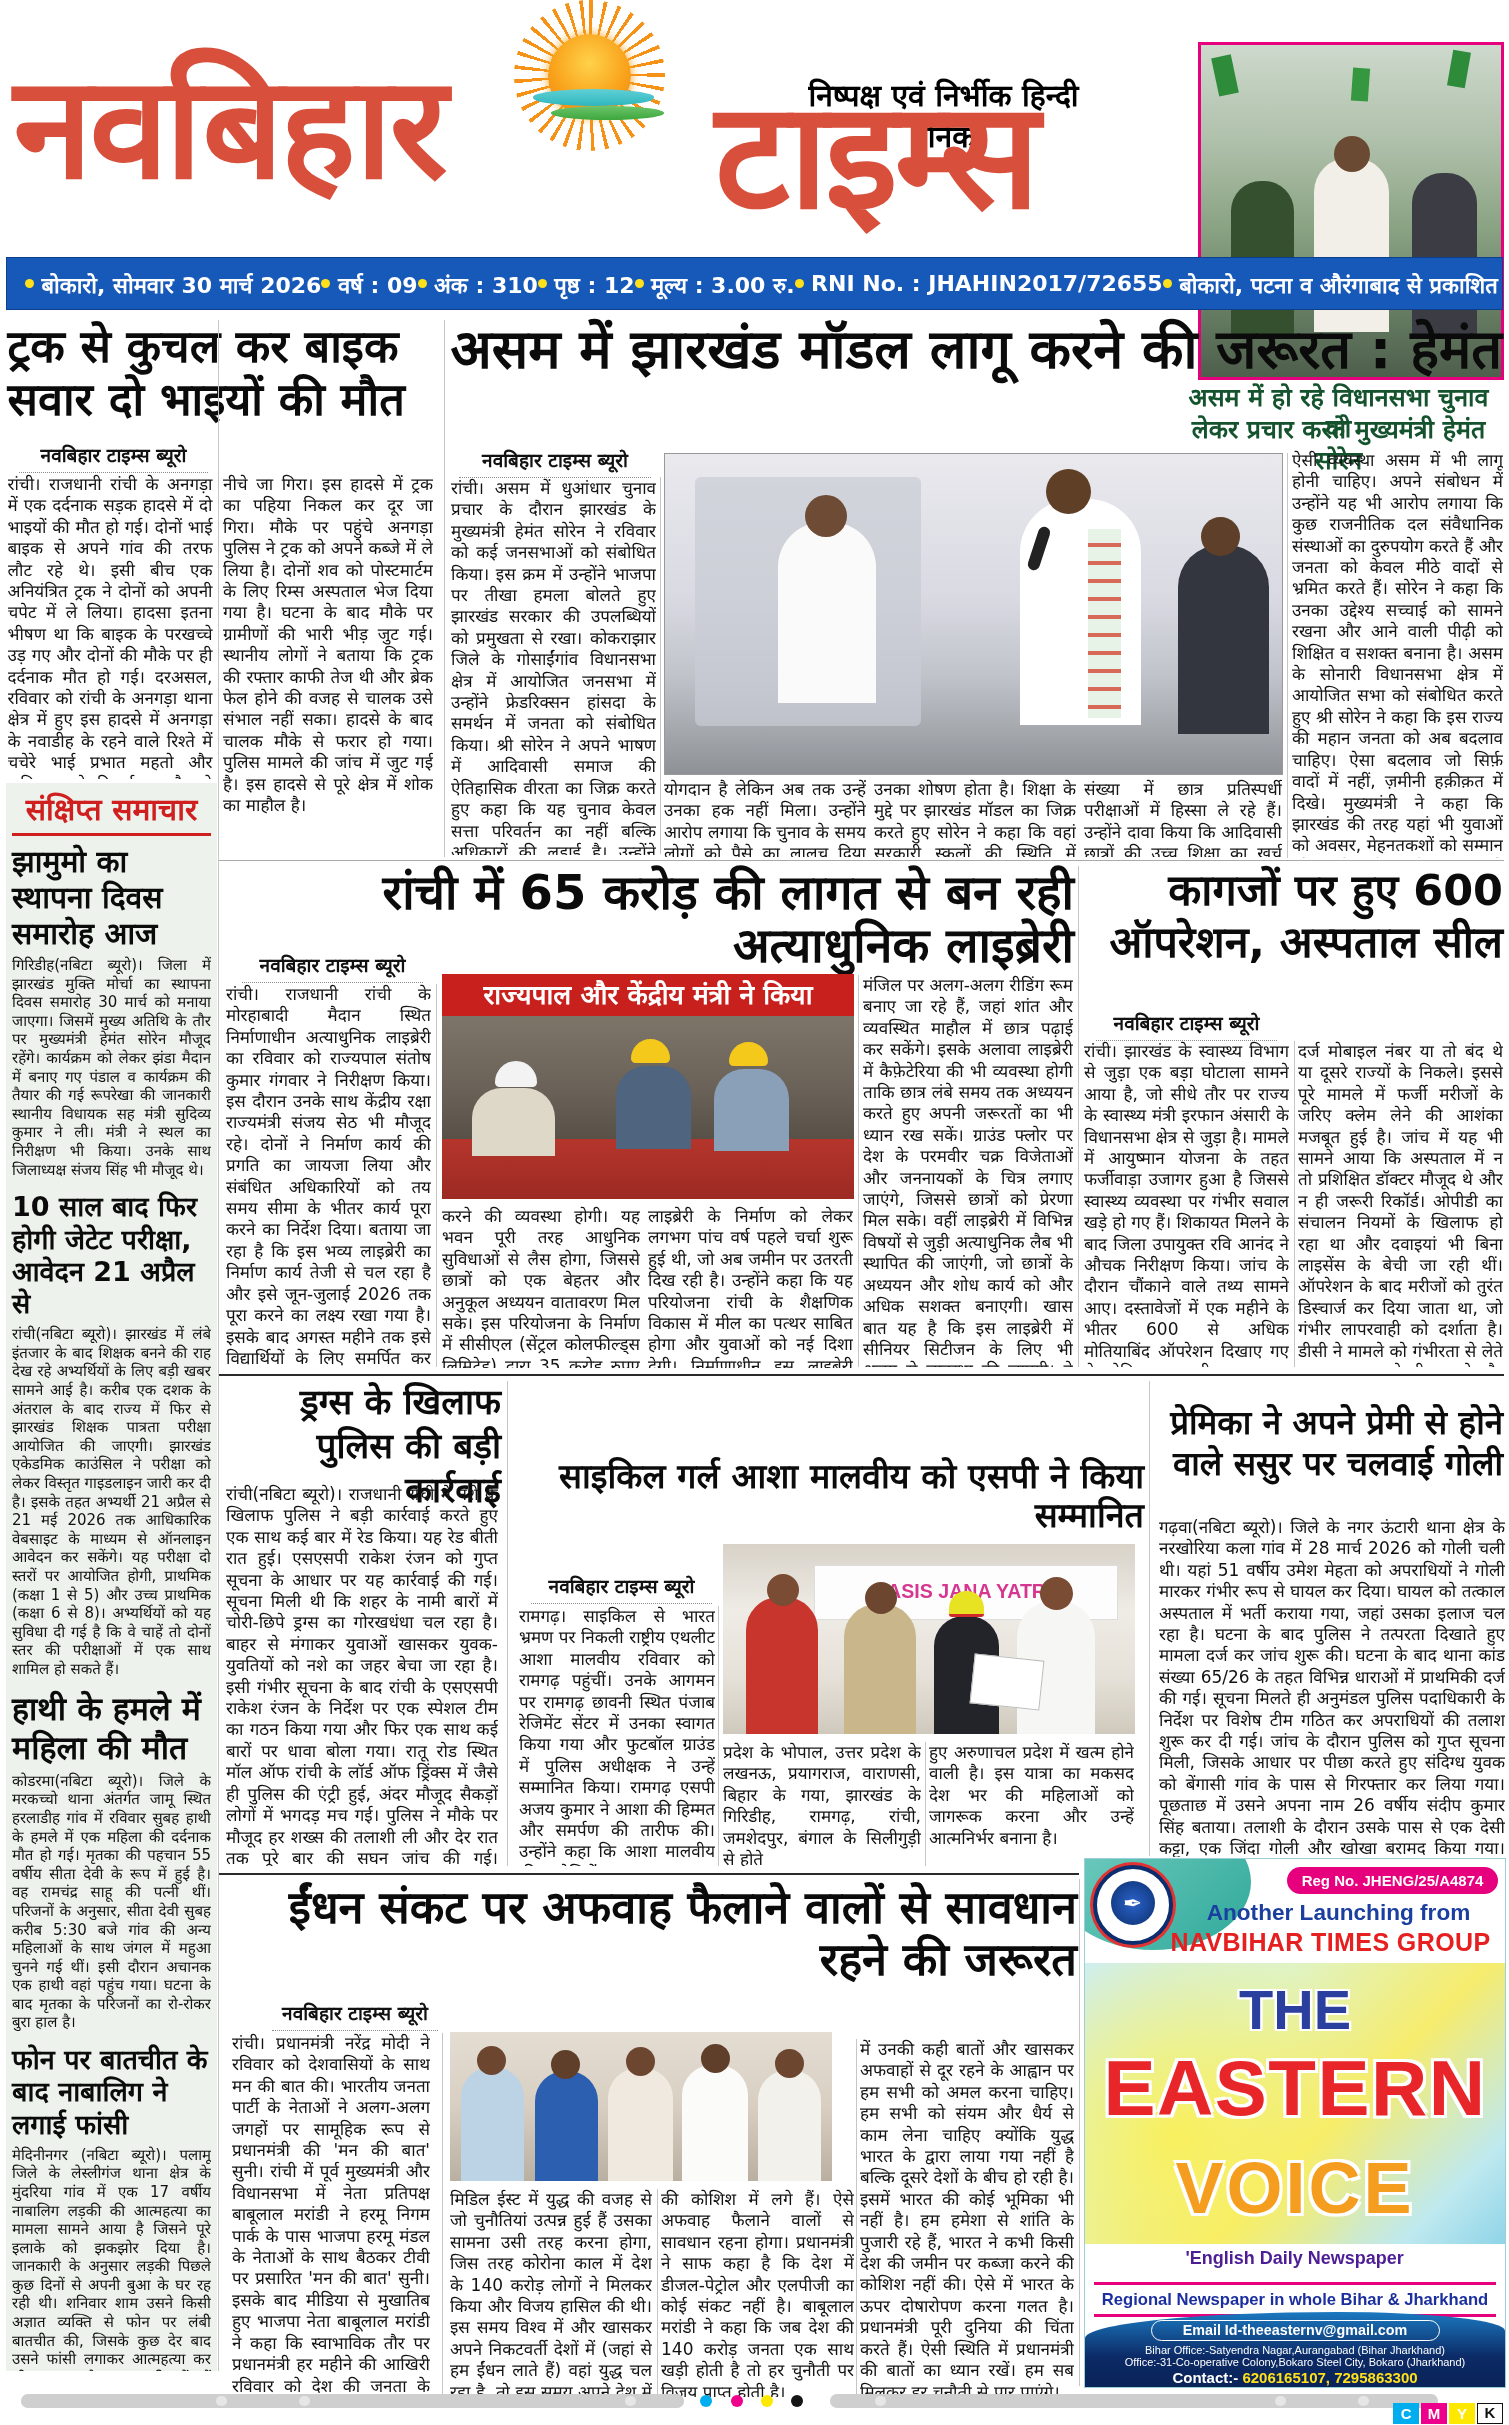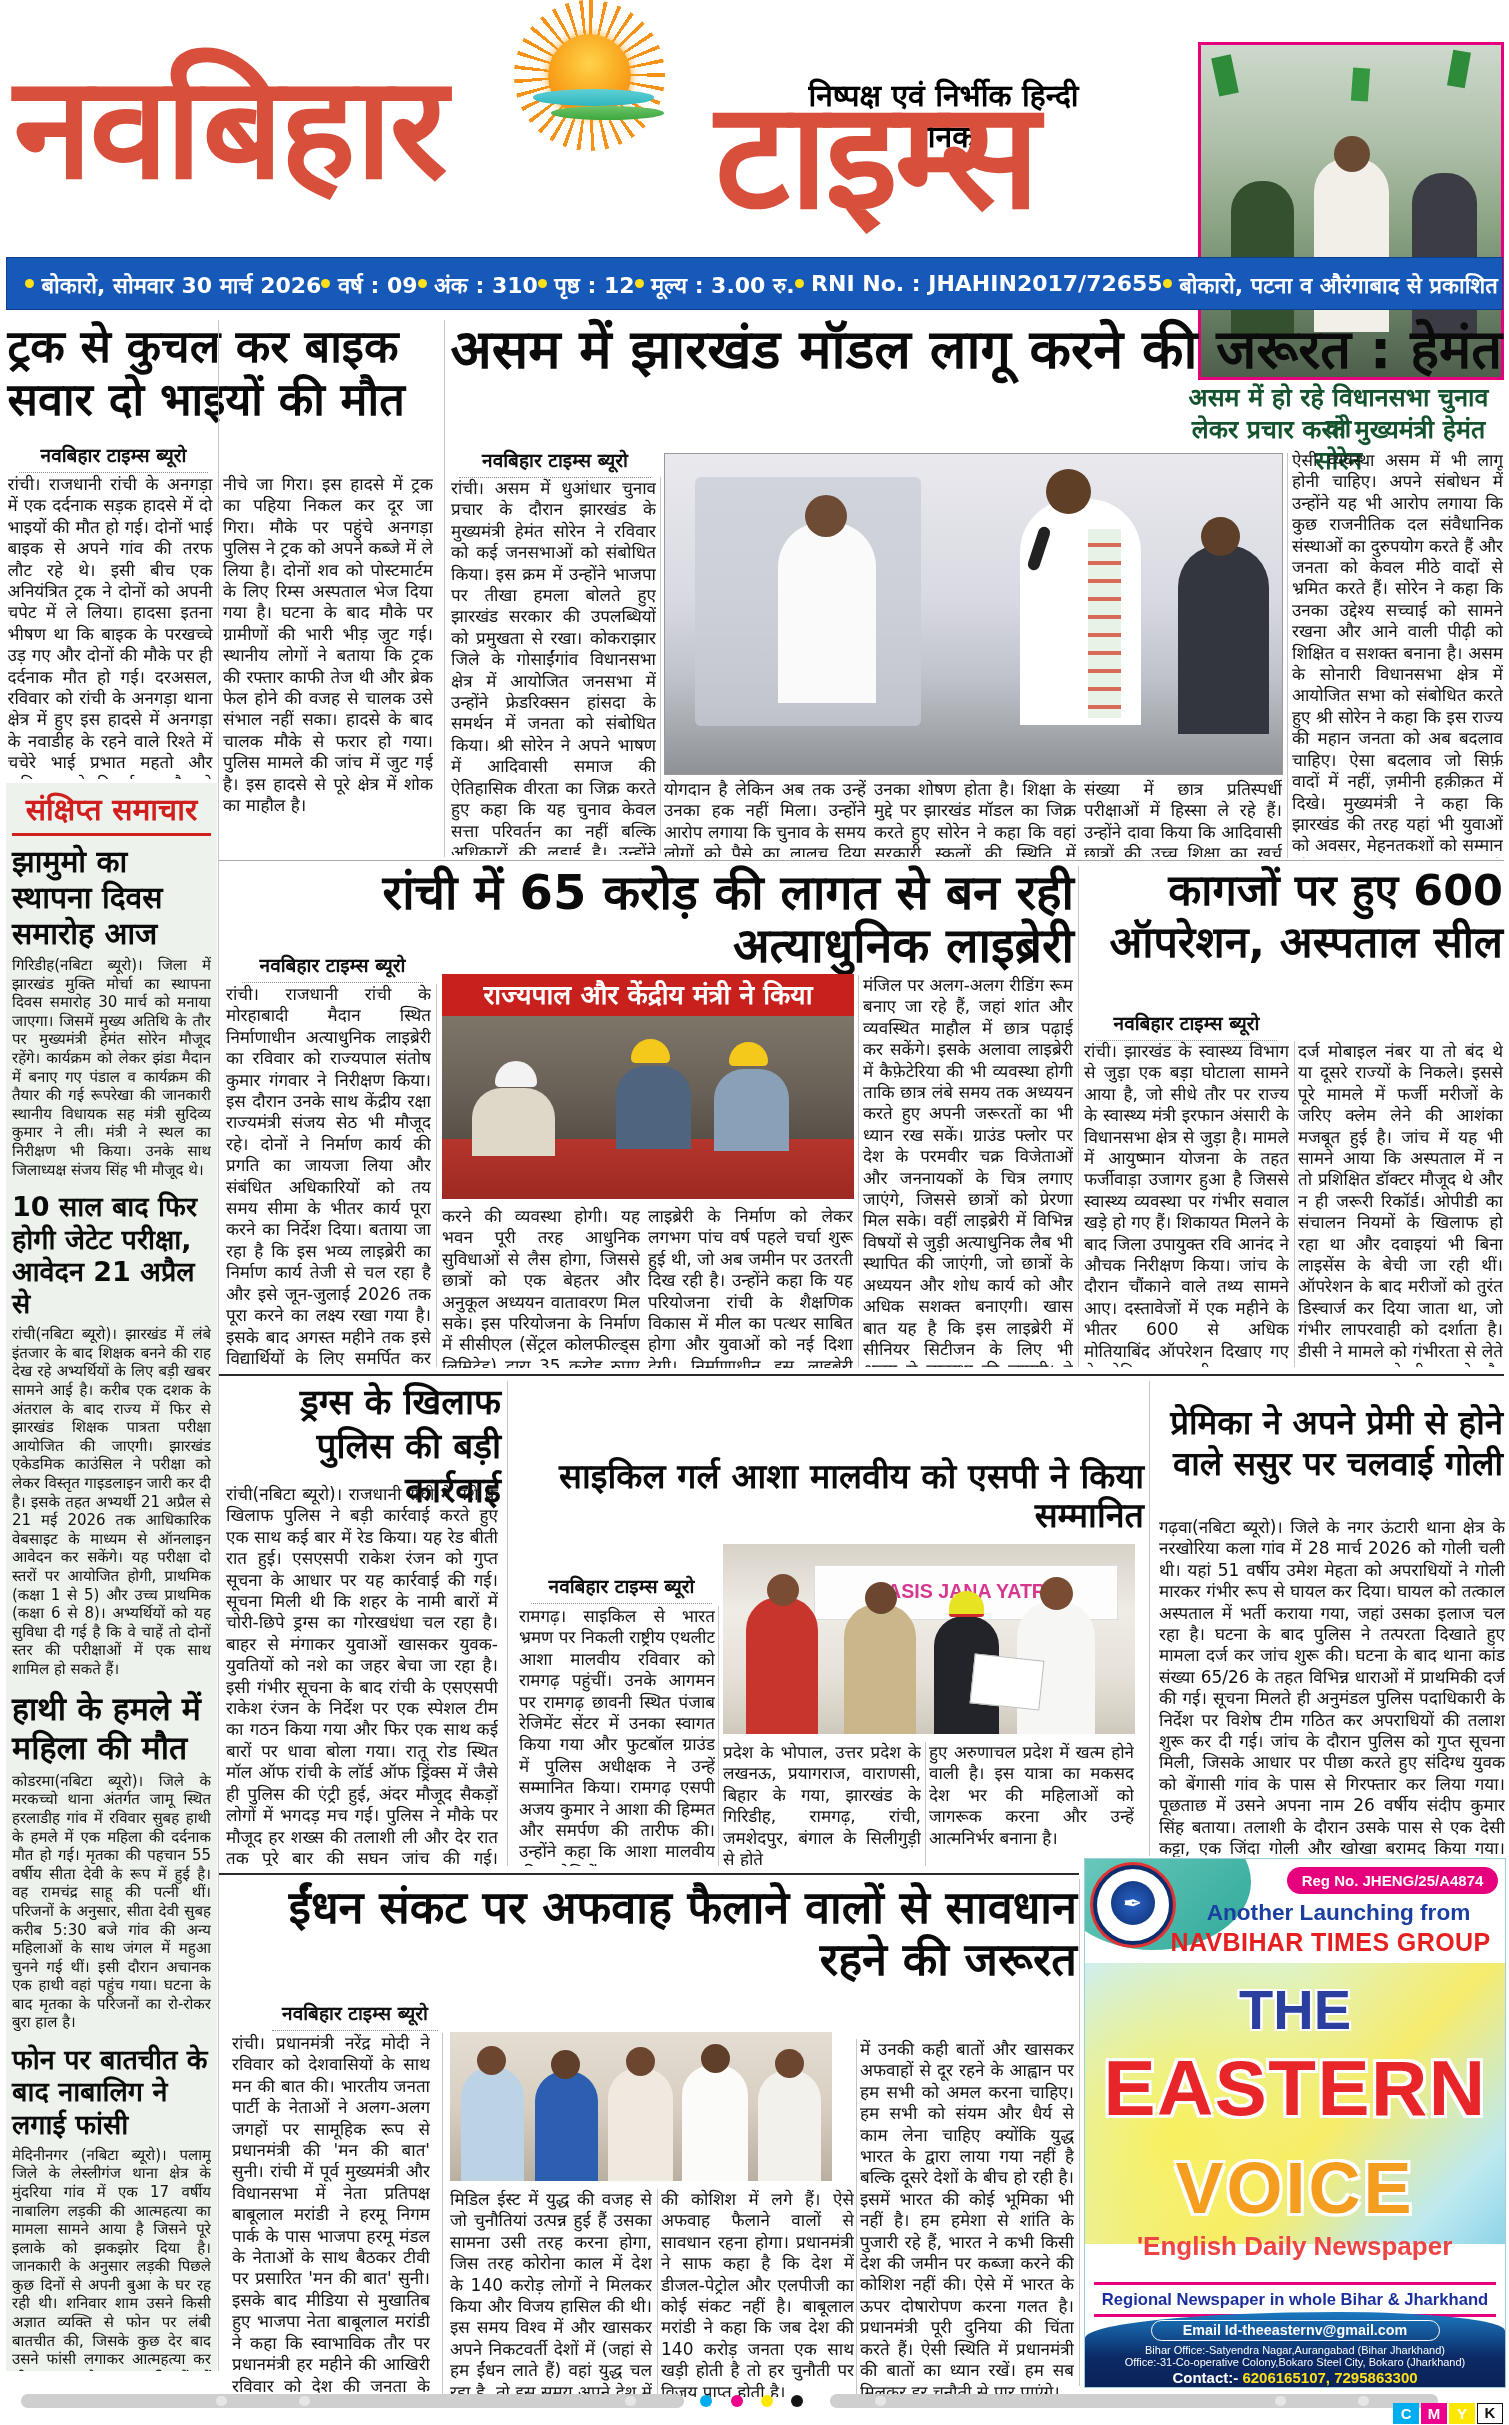--- a/index.html
+++ b/index.html
@@ -217,21 +217,21 @@
          background:radial-gradient(circle at 22% 62%, rgba(250,240,90,0.95) 0%, rgba(250,240,90,0) 55%),
                     linear-gradient(135deg,#cdeef5 0%,#dff3c4 30%,#f6ec6d 58%,#bfe9ef 85%,#8fd4e8 100%);">
       <div style="margin-top:13.6px;text-align:center;font-family:'Liberation Sans',sans-serif;font-weight:800;font-size:56px;color:#2b3f9e;
                   text-shadow:2.3px 2.3px 0 #fff,-2.3px -2.3px 0 #fff,2.3px -2.3px 0 #fff,-2.3px 2.3px 0 #fff;">THE</div>
       <div style="margin-top:1.5px;text-align:center;font-family:'Liberation Sans',sans-serif;font-weight:800;font-size:78px;color:#e8262a;letter-spacing:1.5px;
                   text-shadow:3px 3px 0 #fff,-3px -3px 0 #fff,3px -3px 0 #fff,-3px 3px 0 #fff;">EASTERN</div>
       <div style="margin-top:13px;text-align:center;font-family:'Liberation Sans',sans-serif;font-weight:800;font-size:72px;color:#f59d1f;letter-spacing:3px;
                   text-shadow:3px 3px 0 #fff,-3px -3px 0 #fff,3px -3px 0 #fff,-3px 3px 0 #fff;">VOICE</div>
     </div>
 
-    <div class="abs" style="left:22.6px;top:372px;width:374px;text-align:center;font-family:'Liberation Sans',sans-serif;font-weight:800;font-size:26px;color:#ef4444;">'English Daily Newspaper</div>
+    <div class="abs" style="left:22.6px;top:389px;width:374px;text-align:center;font-family:'Liberation Sans',sans-serif;font-weight:800;font-size:18px;color:#4c1d95;">'English Daily Newspaper</div>
     <div class="abs" style="left:9px;top:423px;width:402px;background:#ffffff;border-top:3px solid #e6007d;border-bottom:3px solid #e6007d;
          font-family:'Liberation Sans',sans-serif;font-weight:700;font-size:16.6px;color:#1b2f9e;text-align:center;padding:4.5px 0;">Regional Newspaper in whole Bihar &amp; Jharkhand</div>
 
     <div class="abs" style="left:0px;top:453px;width:420px;height:75px;background:linear-gradient(180deg,#1b79c0 0%,#0c2a66 60%,#0a2357 100%);border-radius:60% 40% 0 0/35% 25% 0 0;">
       <div style="margin:7.5px auto 0;width:287px;border:1.5px solid #fff;border-radius:12px;color:#fff;
                   font-family:'Liberation Sans',sans-serif;font-weight:700;font-size:14.3px;text-align:center;padding:1.5px 0;">Email Id-theeasternv@gmail.com</div>
       <div style="margin-top:3px;color:#fff;font-family:'Liberation Sans',sans-serif;font-size:11px;text-align:center;">Bihar Office:-Satyendra Nagar,Aurangabad (Bihar Jharkhand)</div>
       <div style="color:#fff;font-family:'Liberation Sans',sans-serif;font-size:11px;text-align:center;">Office:-31-Co-operative Colony,Bokaro Steel City, Bokaro (Jharkhand)</div>
       <div style="margin-top:1.5px;text-align:center;font-family:'Liberation Sans',sans-serif;font-weight:800;font-size:15px;">
         <span style="color:#ffffff;">Contact:-</span>

